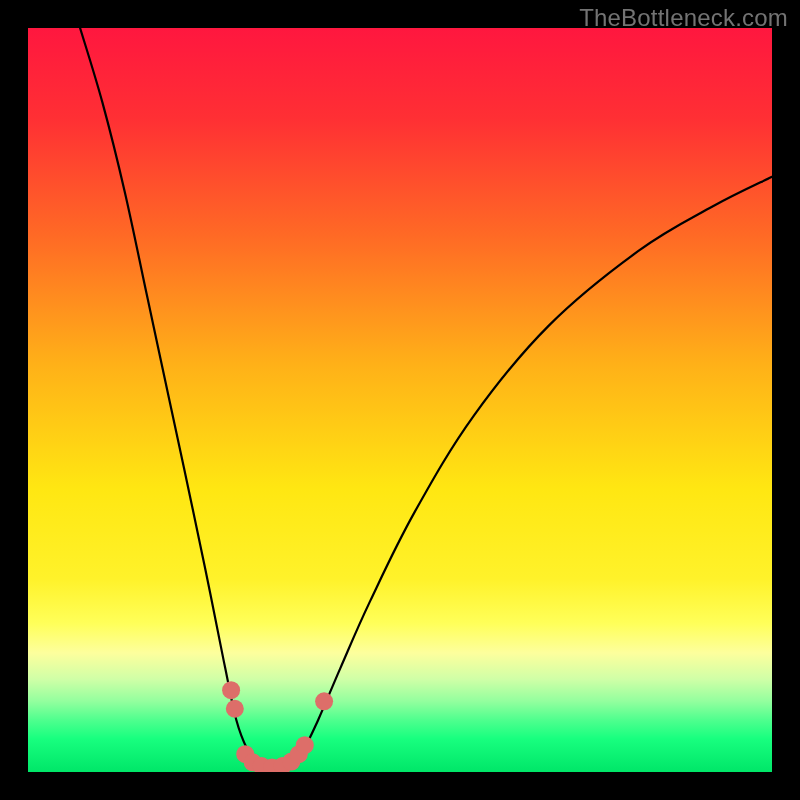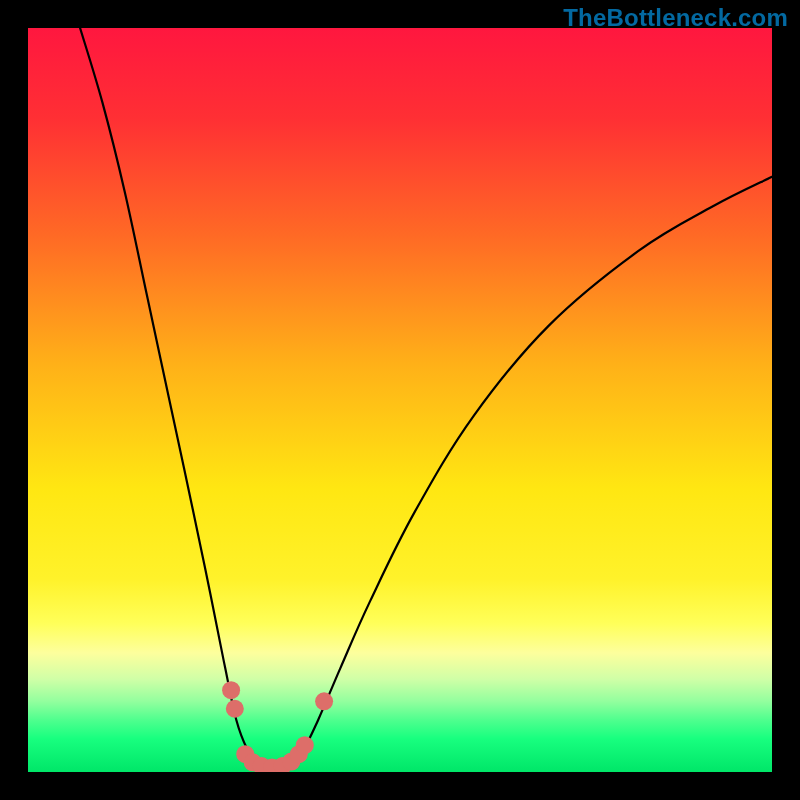--- a/index.html
+++ b/index.html
@@ -21,23 +21,23 @@
     left: 28px;
     top: 28px;
     width: 744px;
     height: 744px;
     overflow: hidden;
   }
   .watermark {
     position: absolute;
     top: 4px;
     right: 12px;
-    color: #0369a1;
+    color: #737373;
     font-size: 24px;
-    font-weight: 700;
+    font-weight: 400;
     letter-spacing: 0.2px;
     z-index: 50;
   }
   svg { display: block; }
 </style>
 </head>
 <body>
 
 <div class="frame">
   <div class="watermark">TheBottleneck.com</div>

